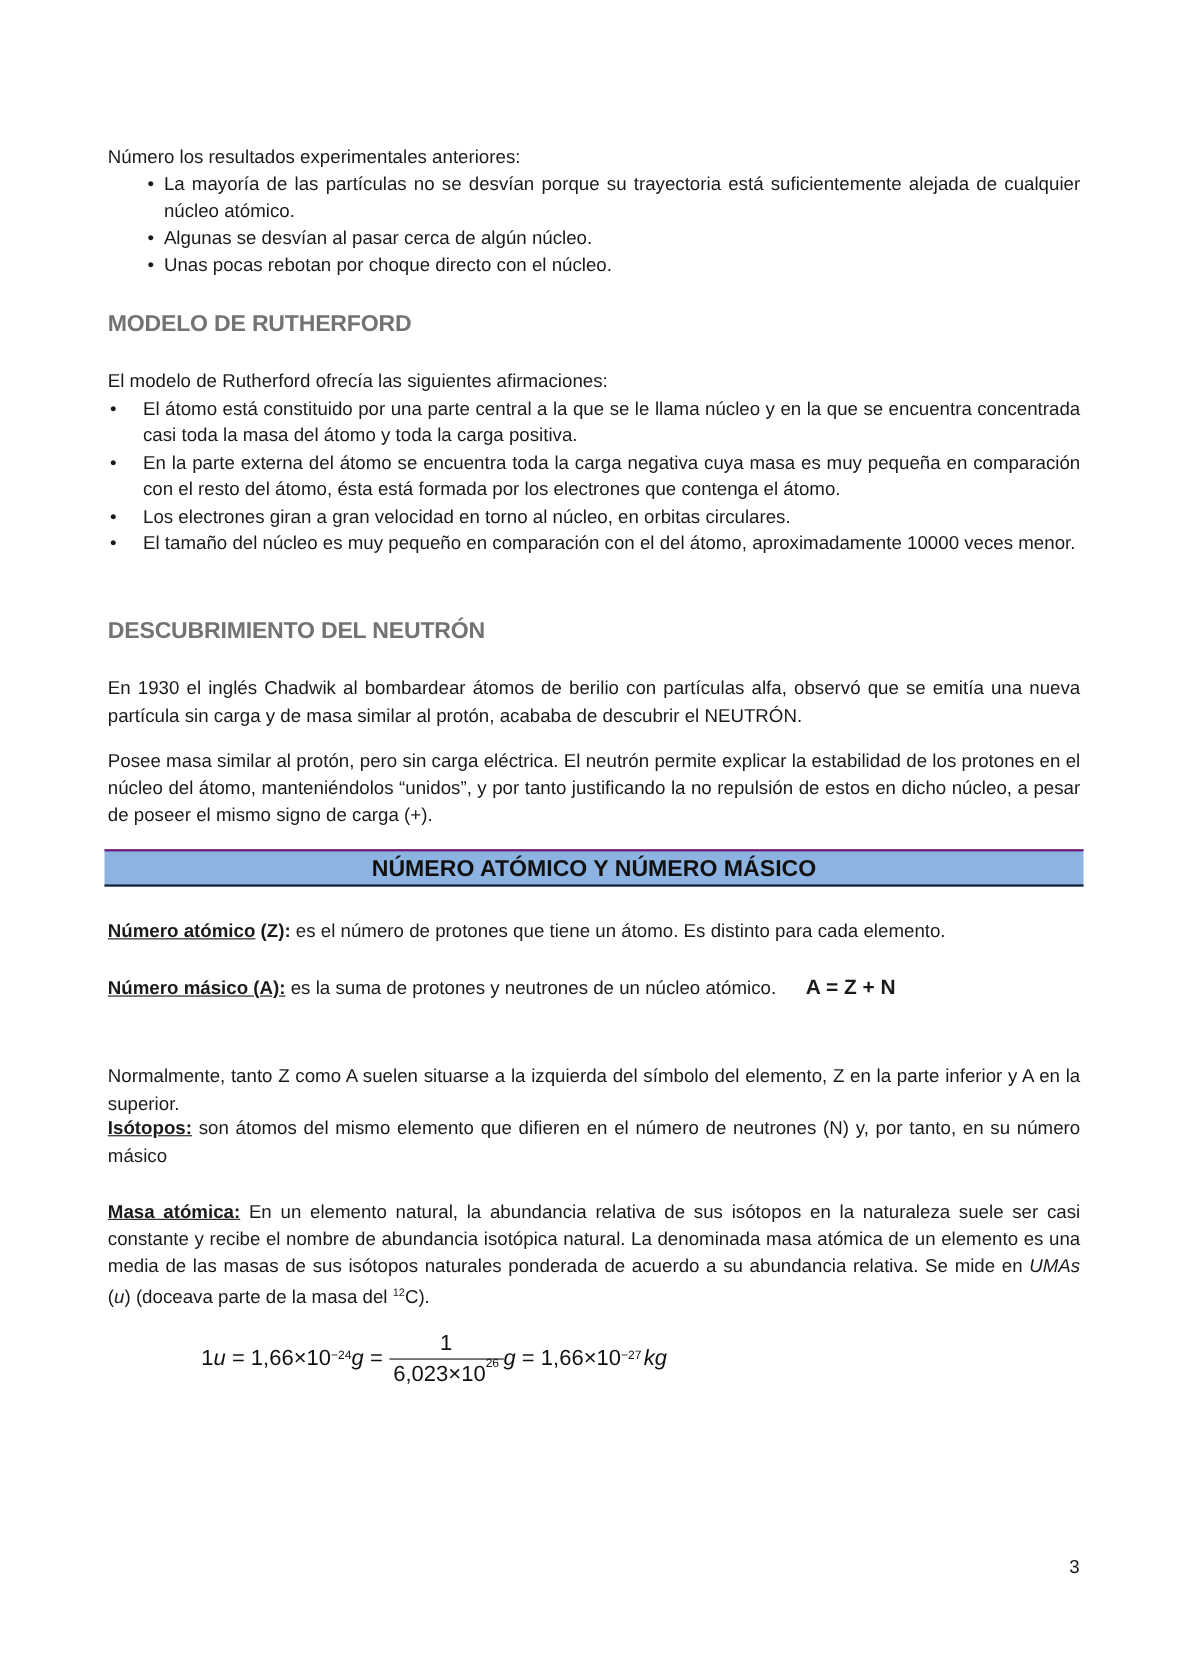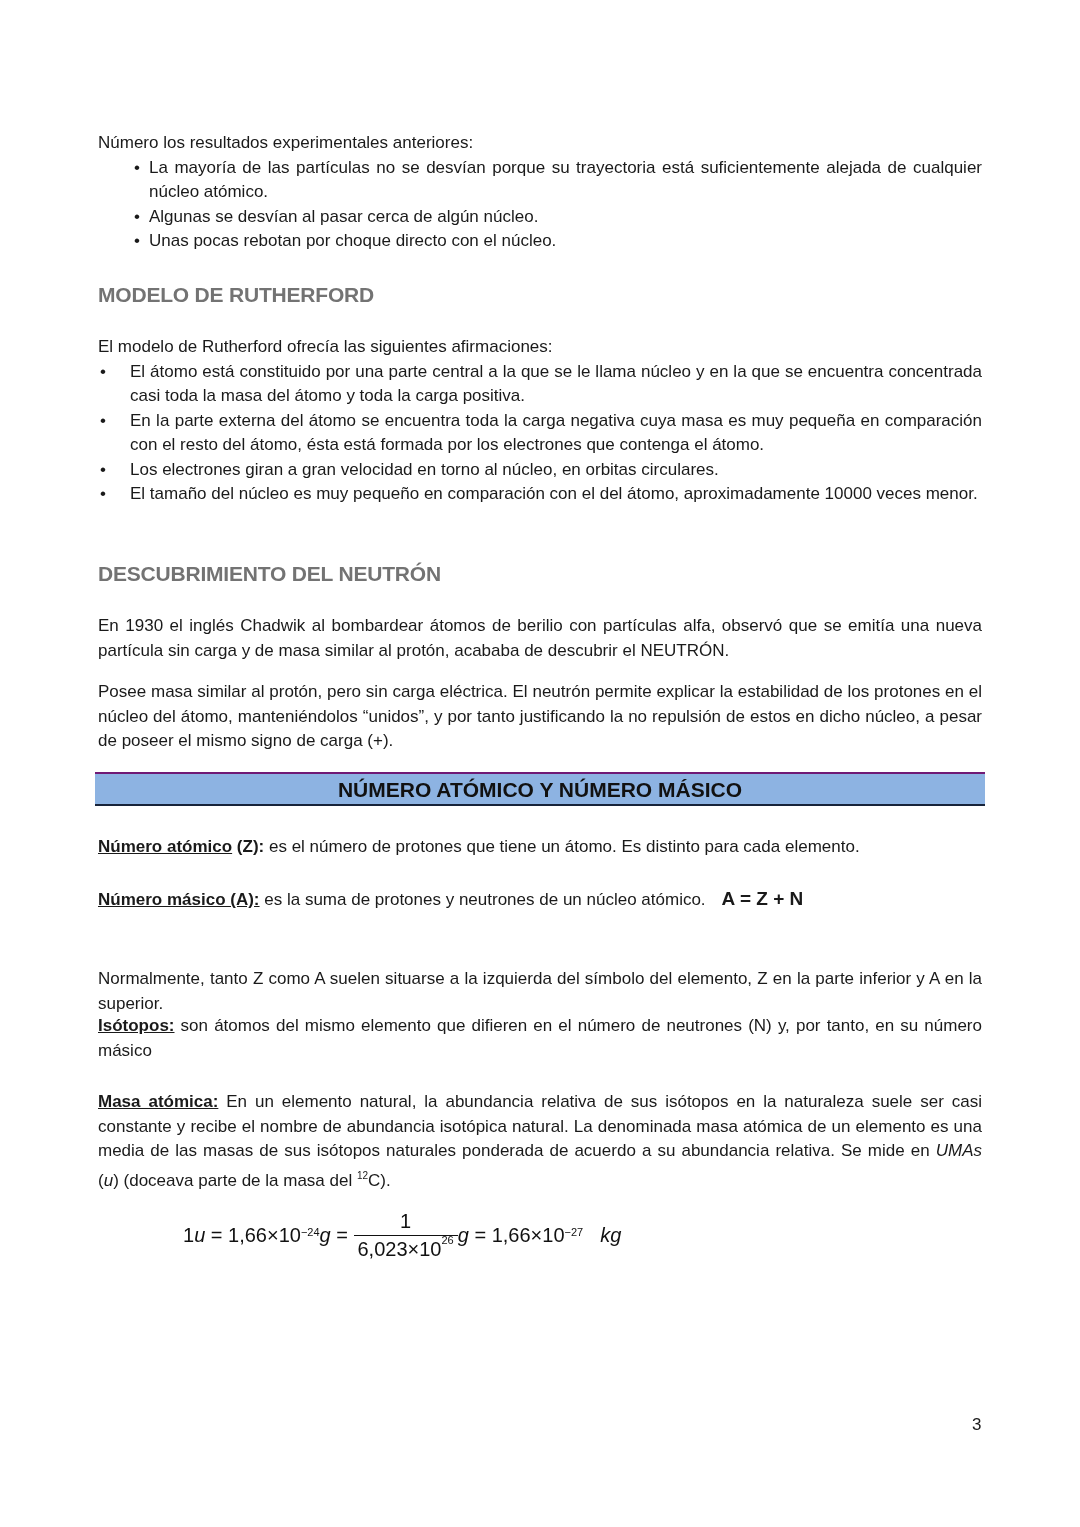--- a/index.html
+++ b/index.html
@@ -12,21 +12,21 @@
     .ul1 li { position: relative; padding-left: 51px; font-size: 17px; line-height: 24.5px; text-align: justify; }
     .ul1 li .bullet { position: absolute; left: 36px; top: 0; }
     .ul2 li { position: relative; padding-left: 32px; font-size: 17px; line-height: 24.5px; text-align: justify; }
     .ul2 li .bullet { position: absolute; left: 2px; top: 0; }
     .h2 { font-size: 21px; font-weight: bold; color: #737373; margin: 0; letter-spacing: -0.2px; }
     .banner { position: absolute; left: -3px; width: 890px; height: 34px; background: #8db3e2;
       border-top: 2px solid #701a75; border-bottom: 2px solid #17233a; box-sizing: border-box;
       text-align: center; font-weight: bold; font-size: 21px; line-height: 31px; color: #111; }
     .term { font-weight: bold; text-decoration: underline; }
     .termb { font-weight: bold; }
-    .formula-big { font-weight: bold; font-size: 19px; margin-left: 16px; }
+    .formula-big { font-weight: bold; font-size: 19px; margin-left: 27px; }
     .eq { position: absolute; left: 183px; top: 1210px; font-size: 20px; color: #111; display: flex; align-items: center; white-space: nowrap; }
     .eq sup { font-size: 11px; position: relative; top: -4px; }
     .frac { display: inline-flex; flex-direction: column; align-items: center; margin: 0 4px; }
     .frac .num { border-bottom: 1.5px solid #111; padding: 0 4px 2px; width: 100%; text-align: center; }
     .frac .den { padding-top: 2px; }
     .it { font-style: italic; }
     .pagenum { position: absolute; left: 972px; top: 1415px; font-size: 17px; }
   </style>
 </head>
 <body>
@@ -101,16 +101,16 @@
   <span class="it">g</span>
   <span style="white-space:pre;"> = </span>
   <span class="frac">
     <span class="num">1</span>
     <span class="den"><span>6,023×10</span><sup>26</sup></span>
   </span>
   <span class="it">g</span>
   <span style="white-space:pre;"> = </span>
   <span>1,66×10</span>
     <sup>−27</sup>
-  <span class="it" style="margin-left:17px;">kg</span>
+  <span class="it" style="margin-left:2px;">kg</span>
 </div>
 
 <div class="pagenum">3</div>
 
 </body></html>

